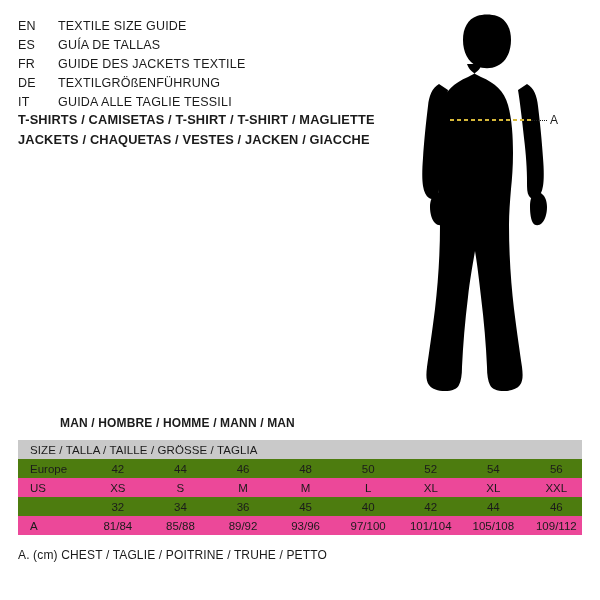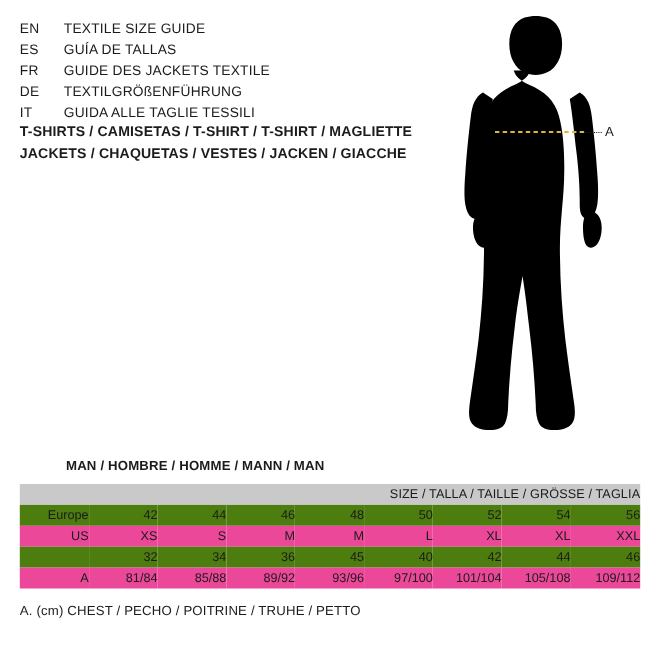--- a/index.html
+++ b/index.html
@@ -105,21 +105,20 @@
   table.size-table {
     border-collapse: collapse;
     width: 564px;
     font-size: 11.5px;
     table-layout: fixed;
   }
   table.size-table td {
     height: 19px;
     padding: 0 0 0 12px;
     vertical-align: middle;
-    text-align: right;
   }
   .row-head td {
     background: #c9c9c9;
     font-size: 11.5px;
     letter-spacing: 0.1px;
     padding-left: 2px;
   }
   .row-shade td {
     background: #4d7c0f;
   }
@@ -261,15 +260,15 @@
           <td class="val-cell">93/96</td>
           <td class="val-cell">97/100</td>
           <td class="val-cell">101/104</td>
           <td class="val-cell">105/108</td>
           <td class="val-cell">109/112</td>
         </tr>
       </tbody>
     </table>
   </div>
 
-  <div class="footnote">A. (cm) CHEST / PECHO / POITRINE / TRUHE / PETTO</div>
+  <div class="footnote">A. (cm) CHEST / TAGLIE / POITRINE / TRUHE / PETTO</div>
 
 </div>
 
 </body></html>

